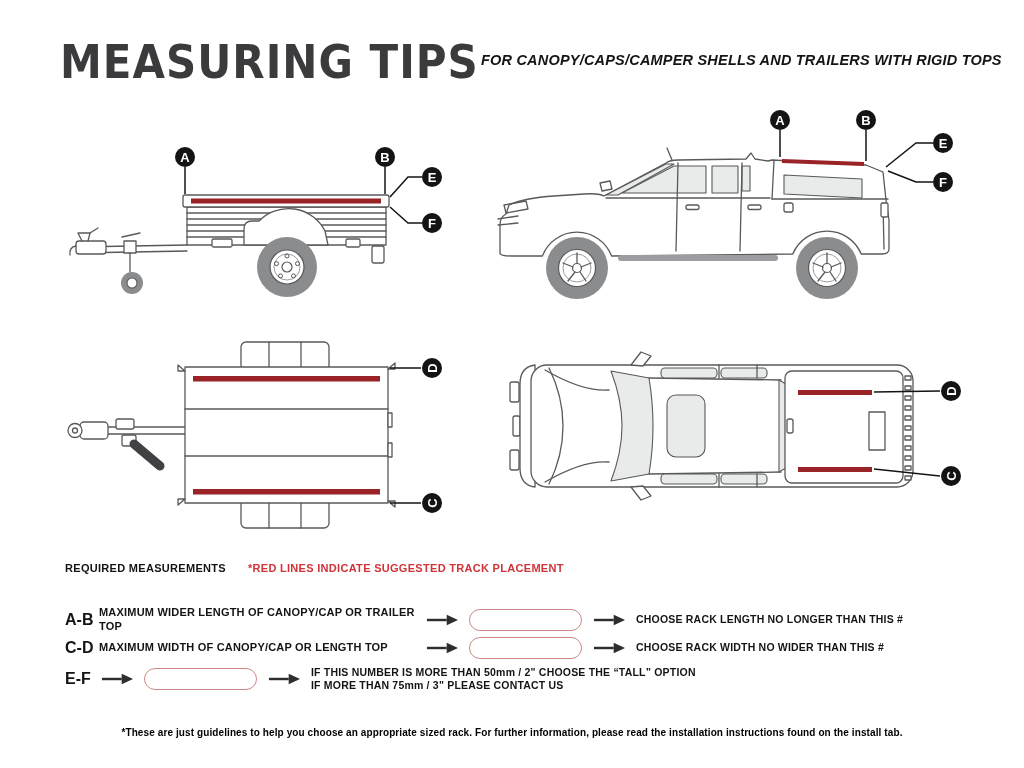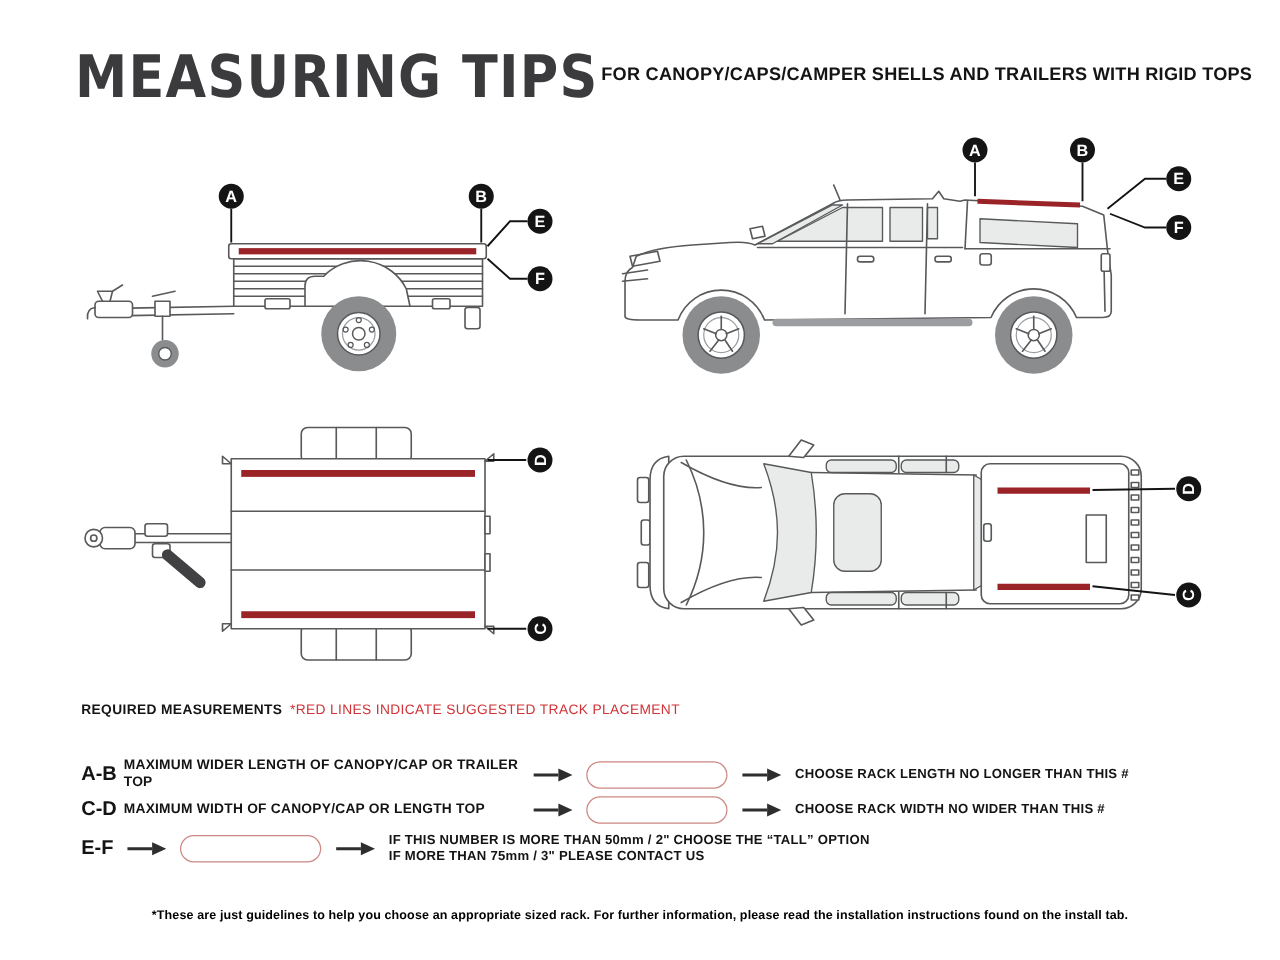--- a/index.html
+++ b/index.html
@@ -4,27 +4,27 @@
 <style>
   html,body{margin:0;padding:0;background:#fff;}
   .page{position:relative;width:1024px;height:768px;background:#fff;overflow:hidden;
         font-family:"Liberation Sans",sans-serif;color:#141414;padding-left:36px;}
   .abs{position:absolute;}
 
   .title{left:60px;top:34px;font-family:"DejaVu Sans",sans-serif;font-weight:bold;
          font-size:42px;letter-spacing:1px;color:#3b3b3d;transform:scaleY(1.12);
          transform-origin:top left;white-space:nowrap;}
   .subtitle{left:481px;top:52px;font-weight:bold;font-size:14.5px;letter-spacing:0.2px;
-            color:#141414;white-space:nowrap;}
+            color:#141414;white-space:nowrap;font-style:italic;}
 
   .diagram{position:absolute;}
 
-  .meas-head{left:65px;top:562px;display:flex;gap:6px;align-items:baseline;}
+  .meas-head{left:65px;top:562px;display:flex;gap:22px;align-items:baseline;}
   .meas-head .h{font-size:11px;font-weight:bold;letter-spacing:0.3px;color:#141414;}
-  .meas-head .n{font-size:11px;font-weight:normal;letter-spacing:0.3px;color:#d03338;}
+  .meas-head .n{font-size:11px;font-weight:bold;letter-spacing:0.3px;color:#d03338;}
 
   .m-row{position:absolute;left:65px;display:flex;align-items:center;}
   .m-code{width:34px;font-size:16px;font-weight:bold;flex:none;}
   .m-desc{width:325px;font-size:11px;font-weight:bold;letter-spacing:0.2px;
           line-height:1.25;white-space:pre-line;flex:none;}
   .m-arrow{width:32px;height:12px;flex:none;margin:0 2px;}
   .m-pill{width:111px;height:20px;flex:none;margin:0 9px;border:1.4px solid #cd8884;
           border-radius:11px;background:#fff;}
   .m-result{margin-left:9px;width:400px;font-size:10.5px;font-weight:bold;
             letter-spacing:0.2px;line-height:1.25;white-space:pre-line;flex:none;}

